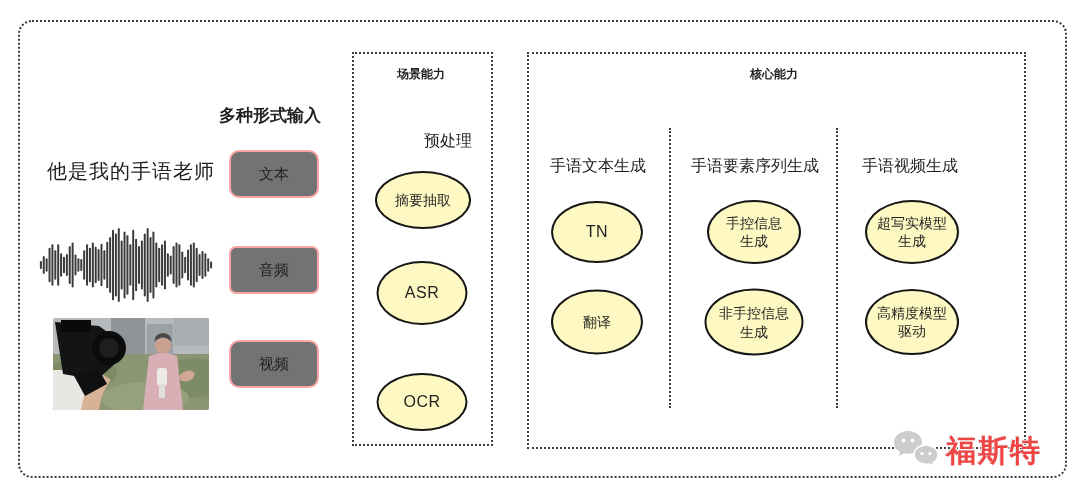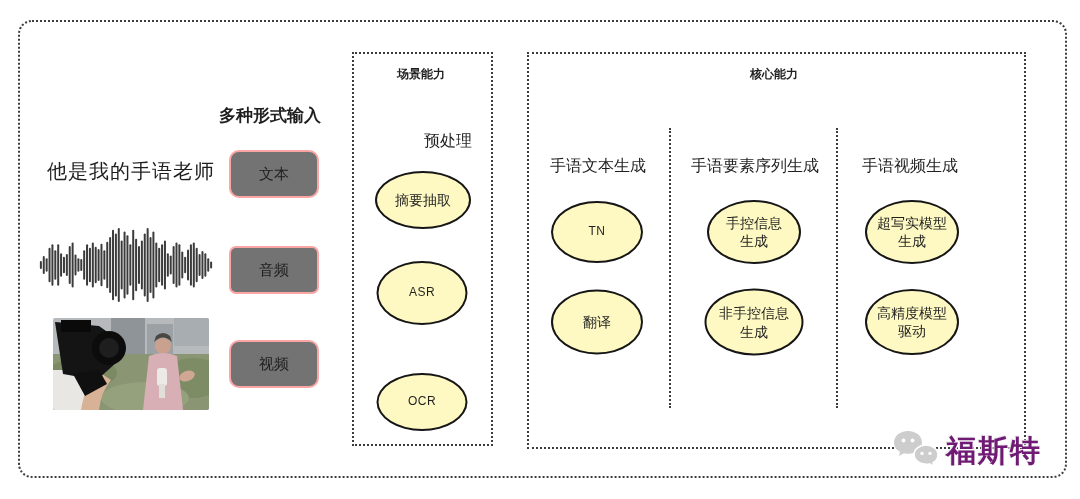--- a/index.html
+++ b/index.html
@@ -29,37 +29,37 @@
   .input-title{font-size:17px;font-weight:bold;top:104px;white-space:nowrap;}
   .text-sample{font-size:20px;top:158px;left:47px;white-space:nowrap;letter-spacing:1px;}
 
   
   .node{
     border:2.5px solid #161616;border-radius:50%;background:#fef9c3;
     display:flex;align-items:center;justify-content:center;
     text-align:center;font-size:14px;line-height:1.3;
     white-space:pre-line;
   }
-  .node.lat{font-size:12px;letter-spacing:.5px;}
+  .node.lat{font-size:16px;letter-spacing:.5px;}
 
   
   .fmt-btn{
     left:229px;width:86px;height:44px;
     border:2px solid #fca5a5;border-radius:10px;background:#737373;
     display:flex;align-items:center;justify-content:center;
     font-size:15px;
   }
 
   .wave-svg{left:38px;top:226px;}
   .video-thumb{left:53px;top:318px;border-radius:2px;overflow:hidden;}
 
   
   .watermark{right:38px;bottom:26px;display:flex;align-items:center;gap:4px;z-index:5;}
   .wm-text{
-    font-size:30px;font-weight:bold;color:#701a75;letter-spacing:2px;
+    font-size:30px;font-weight:bold;color:#ef4444;letter-spacing:2px;
     text-shadow:1px 1px 0 #ffffff,-1px -1px 0 #e9e9e9;
     white-space:nowrap;
   }
 </style>
 </head>
 <body>
 
 <div class="abs outer-frame"></div>
 
 <div class="abs input-title cx" style="left:270px;">多种形式输入</div>

